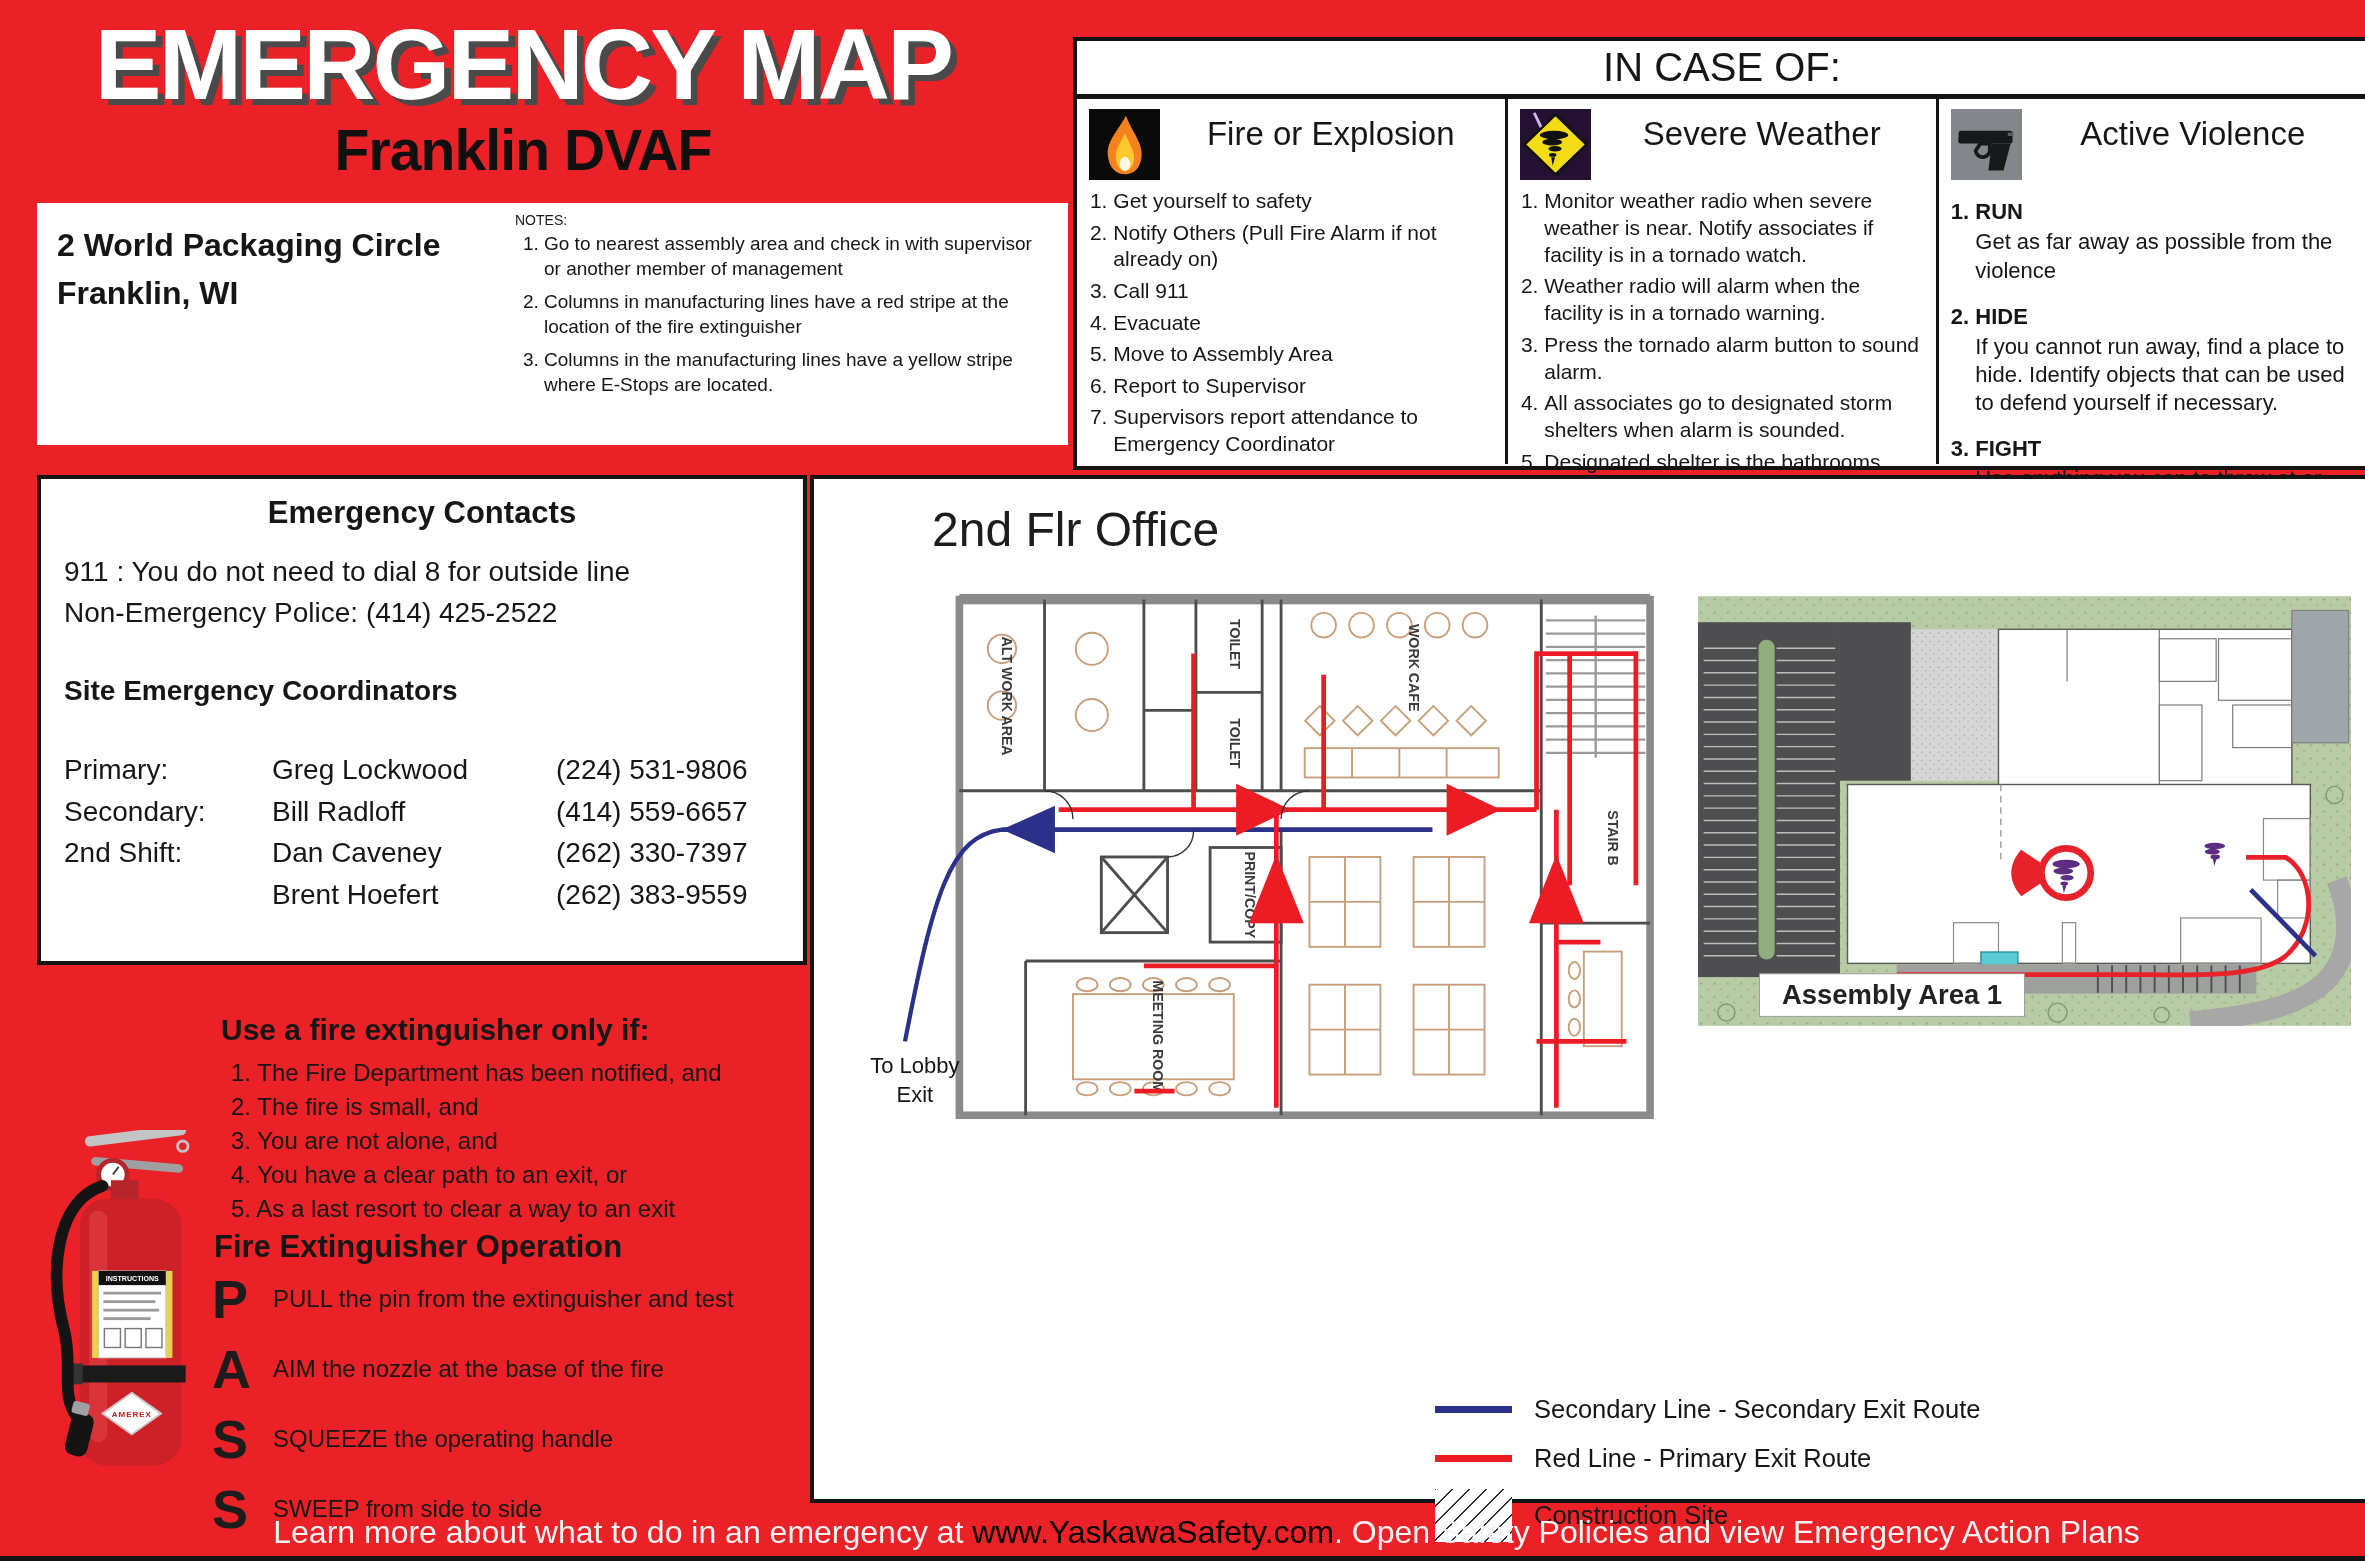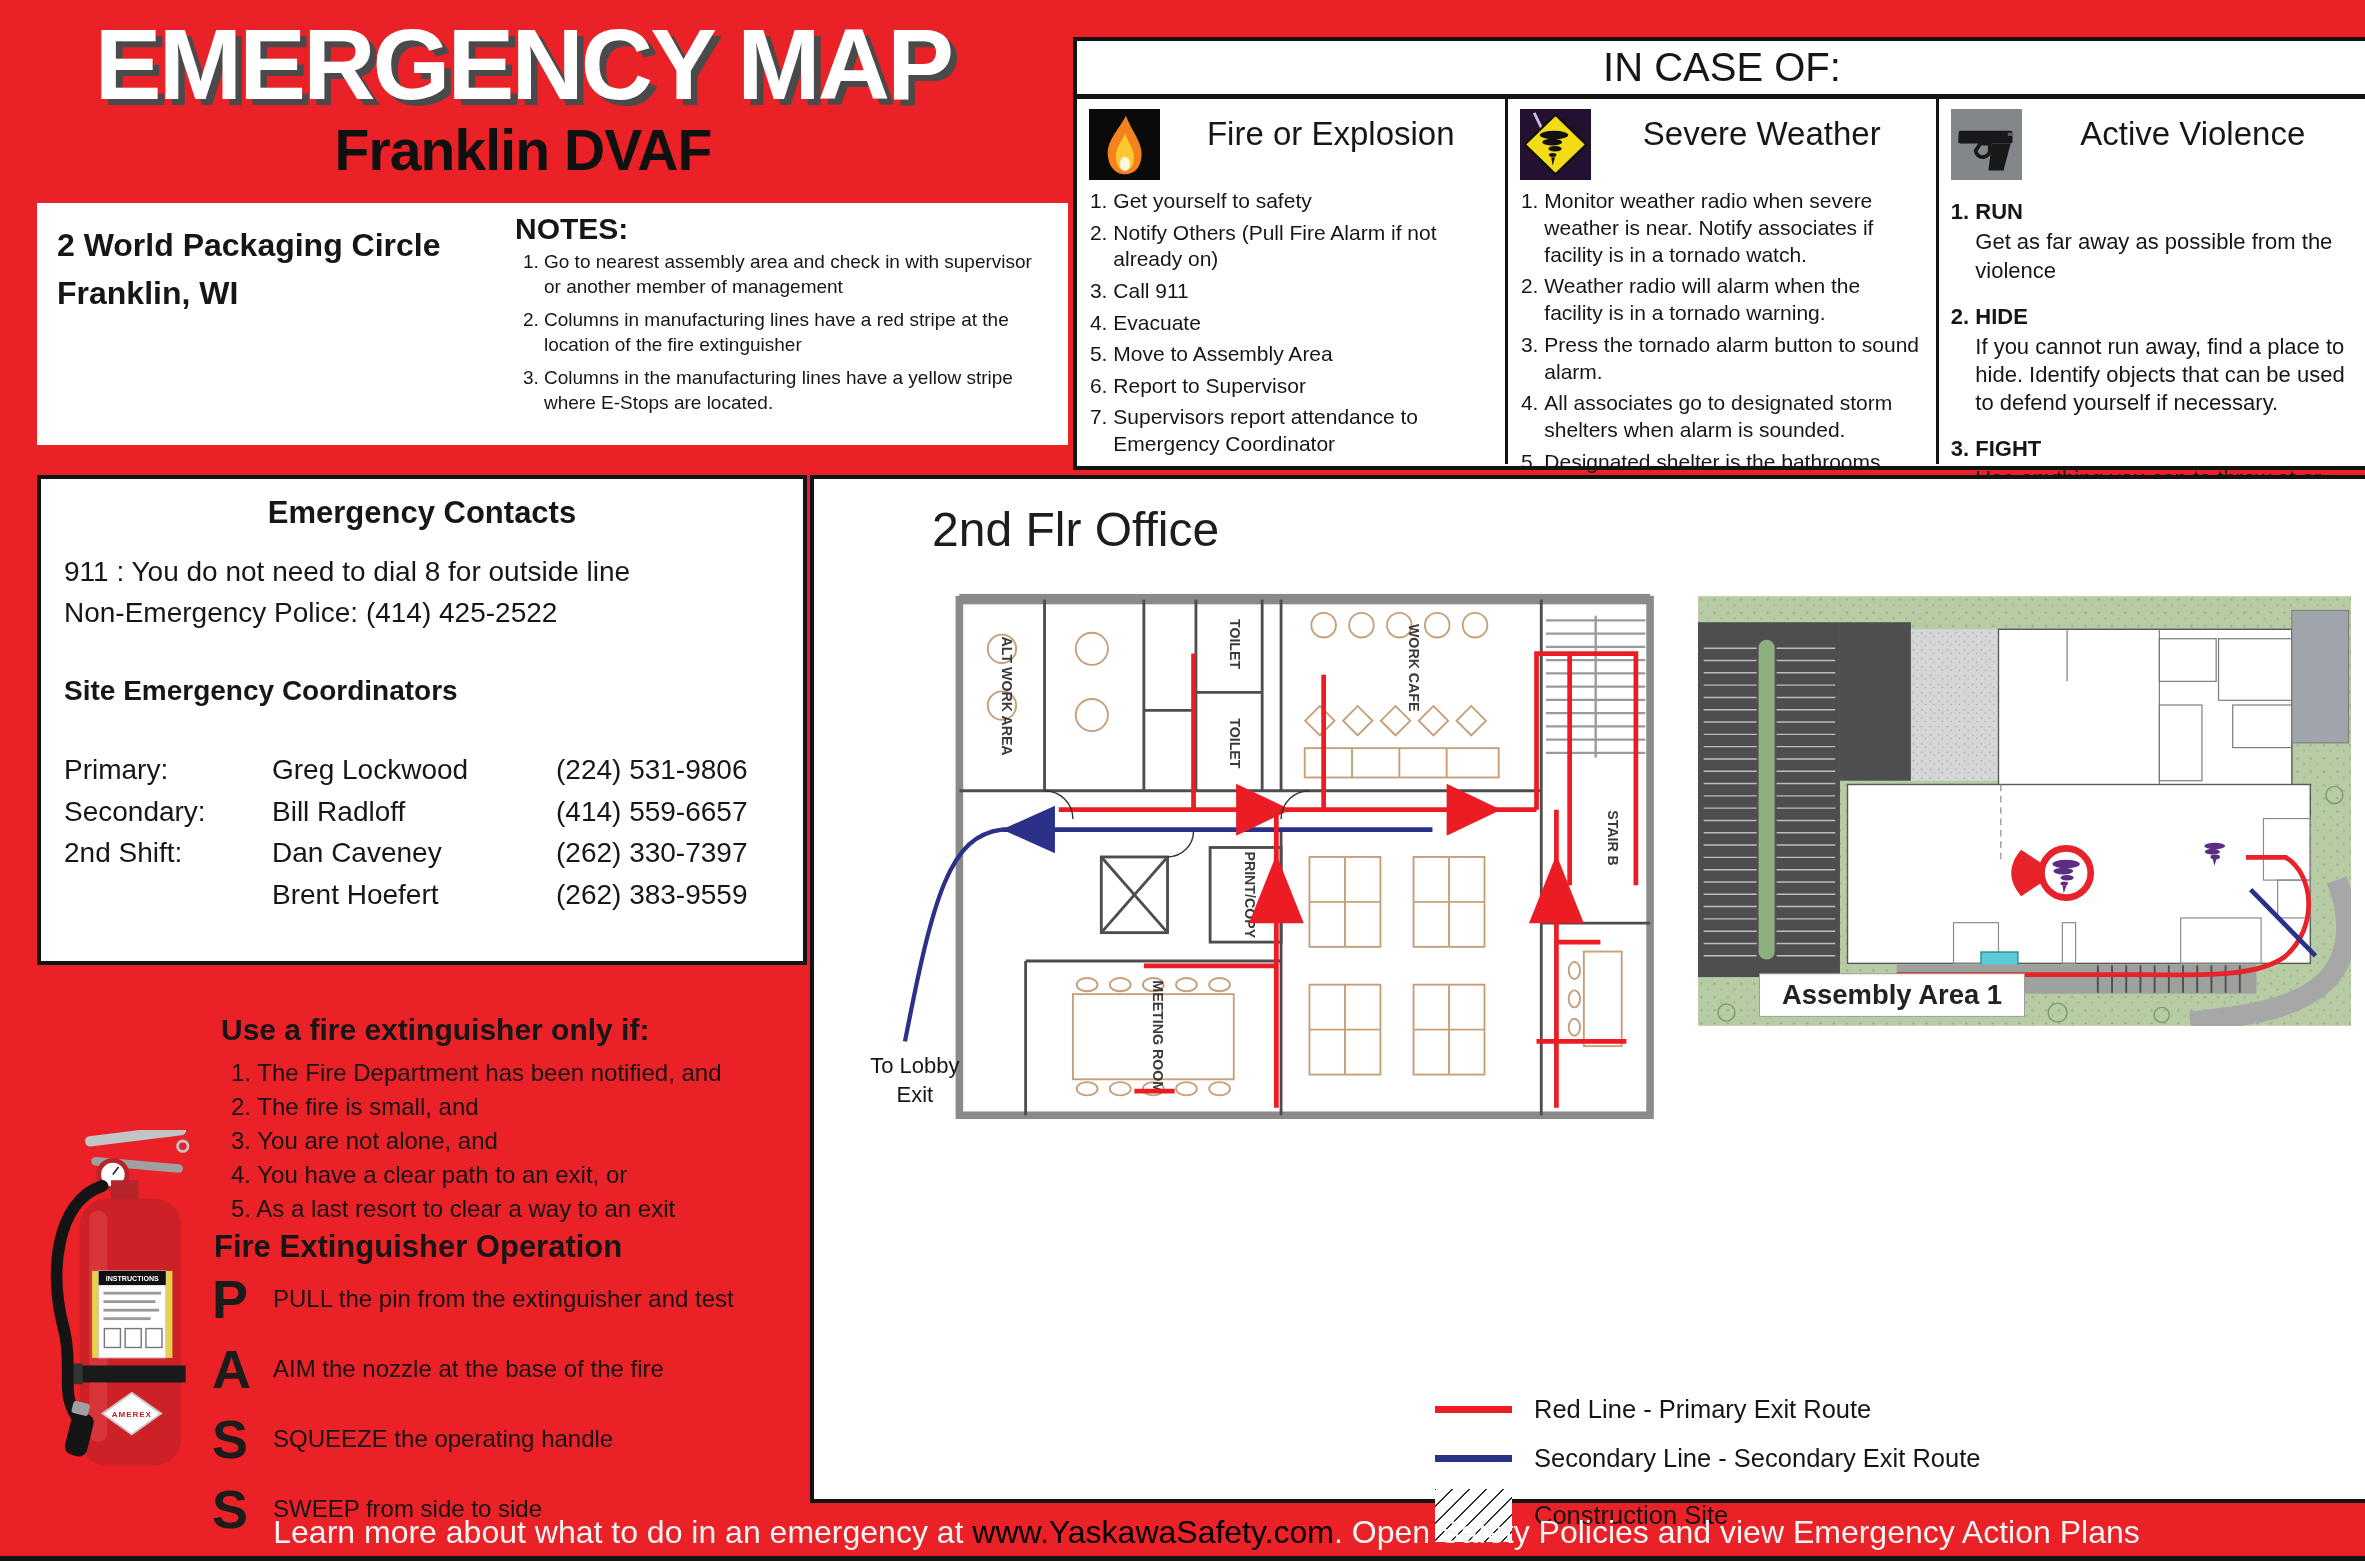--- a/index.html
+++ b/index.html
@@ -8,21 +8,21 @@
 
   
   .title-wrap{position:absolute;left:52px;top:14px;width:942px;text-align:center;}
   .main-title{font-size:100px;font-weight:bold;letter-spacing:-2.8px;color:#ffffff;text-shadow:6.6px 5.7px 0 #4a4a4a;line-height:1.0;}
   .sub-title{font-size:57px;font-weight:bold;color:#101010;margin-top:2.8px;letter-spacing:-0.9px;}
 
   
   .address-box{position:absolute;left:37px;top:203px;width:1031px;height:242px;background:#ffffff;}
   .addr{position:absolute;left:20px;top:18px;font-size:32px;font-weight:bold;line-height:1.5;}
   .notes{position:absolute;left:478px;top:8.5px;width:539px;}
-  .notes-title{font-size:30px;font-weight:bold;}
+  .notes-title{font-size:14px;font-weight:normal;}
   .notes ol{margin:3.8px 0 0;padding-left:29px;font-size:19px;line-height:1.32;}
   .notes ol li{margin-bottom:7.6px;}
 
   
   .icase{position:absolute;left:1073px;top:37px;width:1298px;height:433px;background:#ffffff;border:4.7px solid #141414;box-sizing:border-box;}
   .icase-header{height:53px;text-align:center;font-size:40px;line-height:53px;border-bottom:5.7px solid #141414;}
   .icase-cols{display:flex;height:365px;}
   .icase-col{flex:1 1 0;padding:10.4px 12.3px;box-sizing:border-box;}
   .icase-col.mid{border-left:3.8px solid #141414;border-right:3.8px solid #141414;}
   .col-head{display:flex;align-items:flex-start;gap:8.5px;}
@@ -488,26 +488,26 @@
           <path d="M1088 555 L1096 555 L1091 570 Z"></path>
       </g>
       <g>
         <rect x="130" y="798" width="560" height="90" fill="#ffffff" stroke="#9a9a9a" stroke-width="2"></rect>
         <text x="410" y="862" font-size="58" font-weight="bold" fill="#222" text-anchor="middle">Assembly Area 1</text>
       </g>
     </svg>
 
     <div class="legend">
       <div class="legend-row">
+        <div class="chip-line" style="background:#2B3189"></div>
+        <div class="legend-label">Secondary Line - Secondary Exit Route</div>
+      </div>
+      <div class="legend-row">
         <div class="chip-line" style="background:#EC1C24"></div>
         <div class="legend-label">Red Line - Primary Exit Route</div>
-      </div>
-      <div class="legend-row">
-        <div class="chip-line" style="background:#2B3189"></div>
-        <div class="legend-label">Secondary Line - Secondary Exit Route</div>
       </div>
       <div class="legend-row">
         <div class="chip-hatch"></div>
         <div class="legend-label">Construction Site</div>
       </div>
     </div>
   </div>
 
   <div class="footer"><span>Learn more about what to do in an emergency at </span><span class="link">www.YaskawaSafety.com</span><span>. Open Safety Policies and view Emergency Action Plans</span></div>
   <div class="bottom-strip"></div>

